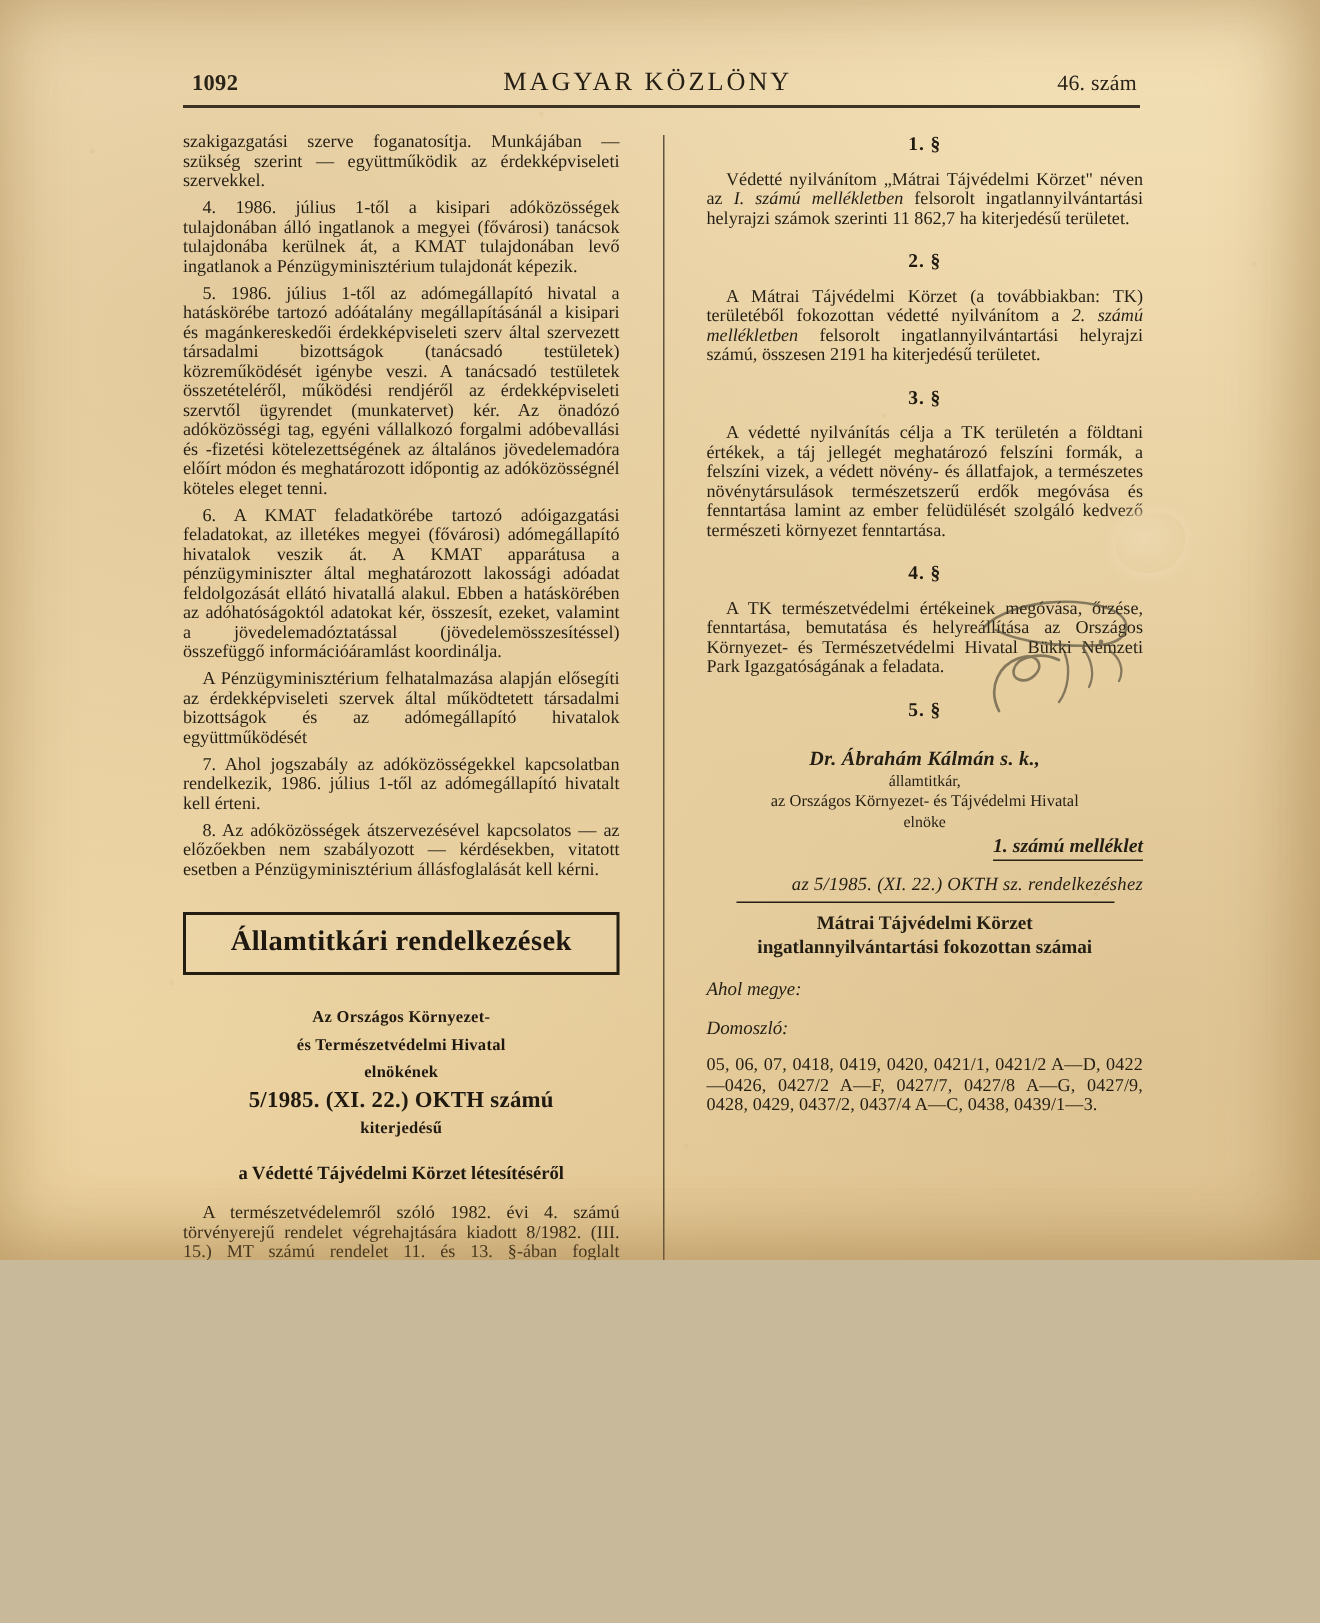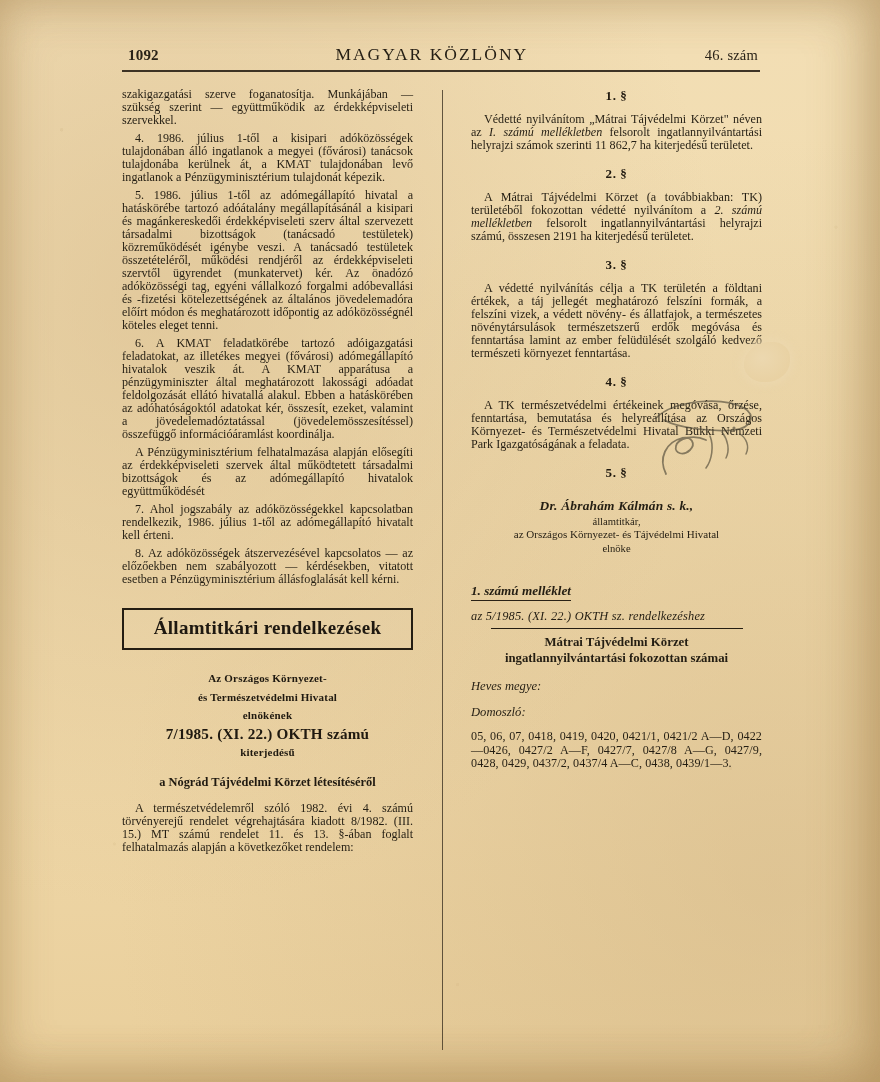--- a/index.html
+++ b/index.html
@@ -10,21 +10,21 @@
   body {
     width: 880px;
     height: 1082px;
     overflow: hidden;
     font-family: "Liberation Serif", serif;
   }
 
   #page {
     position: relative;
     width: 880px;
-    height: 1082px;
+    height: 840px;
     background:
       radial-gradient(ellipse at 18% 28%, rgba(214,186,140,0.55) 0%, rgba(214,186,140,0) 55%),
       radial-gradient(ellipse at 88% 82%, rgba(206,178,131,0.45) 0%, rgba(206,178,131,0) 60%),
       linear-gradient(176deg, #f3dfb6 0%, #f0dbae 35%, #eed6a6 70%, #e8cd99 100%);
     box-sizing: border-box;
     overflow: hidden;
   }
 
   
   #grain {
@@ -230,22 +230,21 @@
     width: 46px;
     height: 40px;
     border-radius: 60% 40% 55% 45%;
     background: radial-gradient(ellipse at 40% 40%, rgba(236,216,176,0.95), rgba(231,207,160,0.6) 70%, rgba(231,207,160,0) 100%);
     box-shadow: 0 0 9px 3px rgba(236,216,176,0.8);
     pointer-events: none;
   }
 
   
   .appendix-head {
-    margin-top: 26px;
-    text-align: left;
+    text-align: right;
   }
   .appendix-head .a1 {
     font-style: italic;
     font-weight: 700;
     font-size: 13.2px;
     display: inline-block;
     border-bottom: 1.4px solid #2a2216;
     padding-bottom: 1px;
   }
   .appendix-head .a2 {
@@ -315,25 +314,25 @@
       <p class="body gap">8. Az adóközösségek átszervezésével kapcsolatos — az előzőekben nem szabályozott — kérdésekben, vitatott esetben a Pénzügyminisztérium állásfoglalását kell kérni.</p>
 
       <div class="section-box">
         <span class="label">Államtitkári rendelkezések</span>
       </div>
 
       <div class="decree-title">
         <span class="l">Az Országos Környezet-</span>
         <span class="l">és Természetvédelmi Hivatal</span>
         <span class="l">elnökének</span>
-        <span class="l big">7/1985. (XI. 22.) OKTH számú</span>
+        <span class="l big">5/1985. (XI. 22.) OKTH számú</span>
         <span class="l">kiterjedésű</span>
       </div>
 
-      <div class="decree-sub">a Nógrád Tájvédelmi Körzet létesítéséről</div>
+      <div class="decree-sub">a Védetté Tájvédelmi Körzet létesítéséről</div>
 
       <p class="body gap" style="margin-top:12px">A természetvédelemről szóló 1982. évi 4. számú törvényerejű rendelet végrehajtására kiadott 8/1982. (III. 15.) MT számú rendelet 11. és 13. §-ában foglalt felhatalmazás alapján a következőket rendelem:</p>
     </div>
 
     <div id="col-rule"></div>
 
     <div class="col" id="col-right">
 
       <div class="sec-num first">1. §</div>
       <p class="body"><span>Védetté nyilvánítom „Mátrai Tájvédelmi Körzet" néven az </span><i class="it">I. számú mellékletben</i><span> felsorolt ingatlannyilvántartási helyrajzi számok szerinti 11 862,7 ha kiterjedésű területet.</span></p>
@@ -370,21 +369,21 @@
         <span class="a1">1. számú melléklet</span>
         <span class="a2">az 5/1985. (XI. 22.) OKTH sz. rendelkezéshez</span>
         <div class="appendix-rule"></div>
       </div>
 
       <div class="appendix-title">
         <span>Mátrai Tájvédelmi Körzet</span><br>
         <span>ingatlannyilvántartási fokozottan számai</span>
       </div>
 
-      <div class="county">Heves megye:</div>
+      <div class="county">Ahol megye:</div>
       <div class="place">Domoszló:</div>
       <div class="parcels">05, 06, 07, 0418, 0419, 0420, 0421/1, 0421/2 A—D, 0422—0426, 0427/2 A—F, 0427/7, 0427/8 A—G, 0427/9, 0428, 0429, 0437/2, 0437/4 A—C, 0438, 0439/1—3.</div>
     </div>
   </div>
 
   <div id="grain"></div>
   <div id="edge-shade"></div>
 </div>
 
 </body></html>

